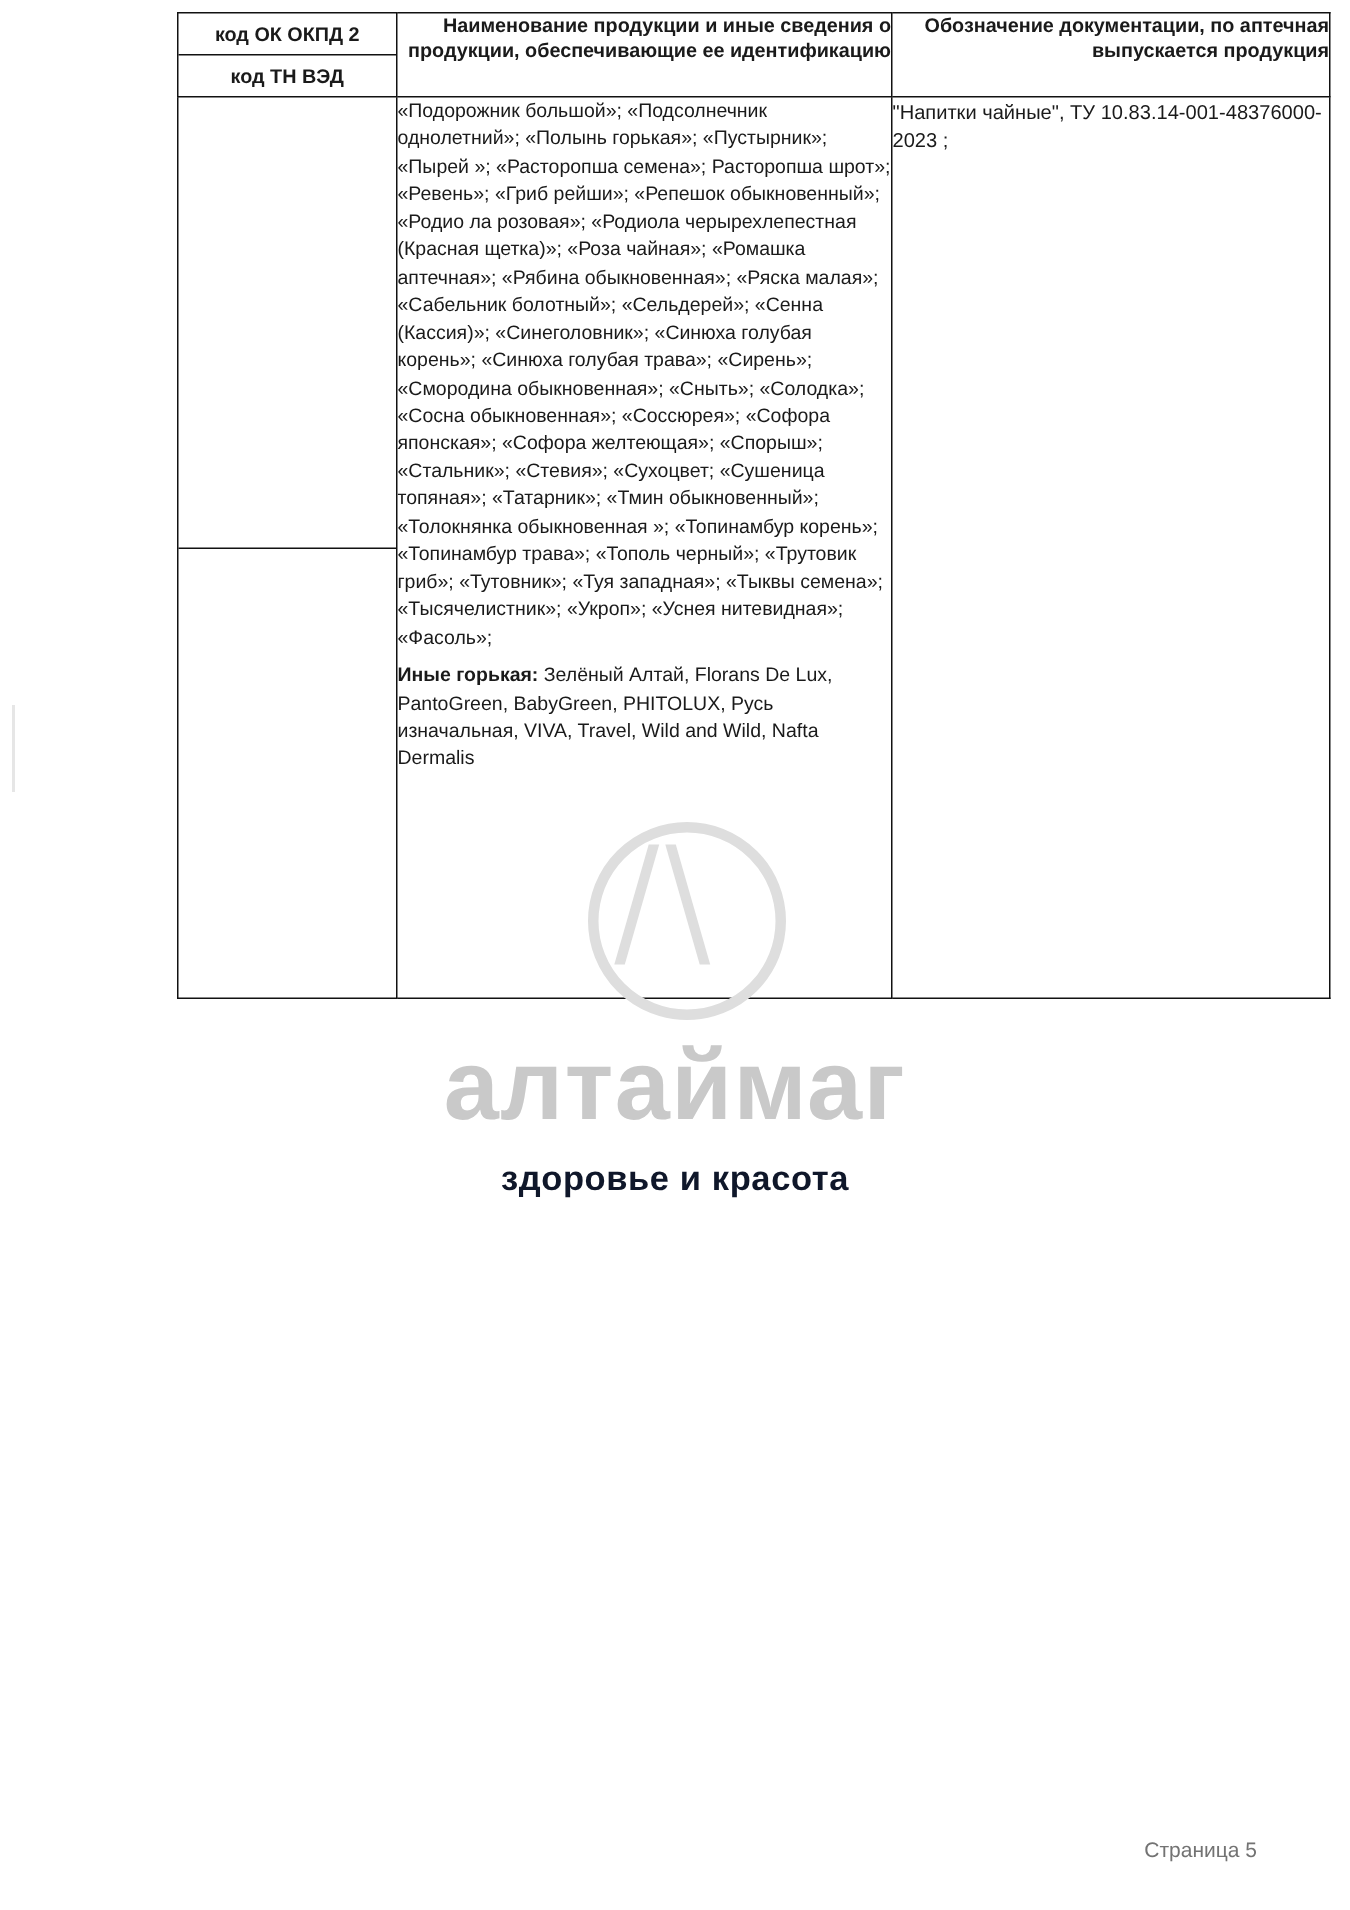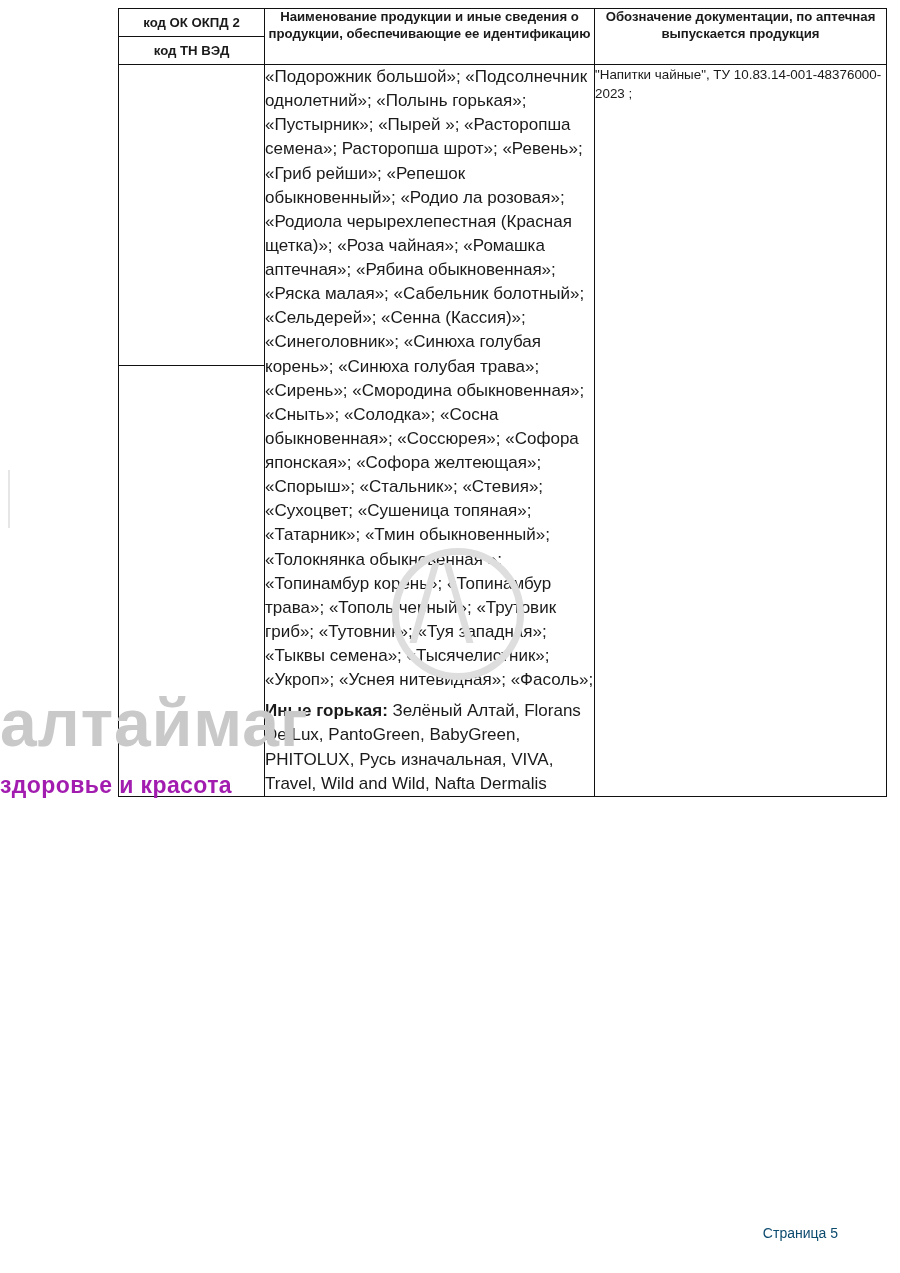--- a/index.html
+++ b/index.html
@@ -34,21 +34,21 @@
     border: 1.6px solid #111;
     vertical-align: top;
     padding: 0;
   }
 
   .col-code { width: 146px; }
   .col-name { width: 330px; }
   .col-doc  { width: 292px; }
 
   .hdr-cell {
-    text-align: center;
+    text-align: right;
     font-weight: bold;
     font-size: 13.2px;
     line-height: 1.25;
     padding: 5px 6px;
   }
   .code-stack {
     padding: 0 !important;
   }
   .code-stack .sub {
     border-bottom: 1.6px solid #111;
@@ -57,21 +57,21 @@
     border-bottom: none;
   }
   .code-stack .sub div {
     text-align: center;
     font-weight: bold;
     font-size: 13.2px;
     padding: 6px 4px;
   }
 
   .body-cell {
-    font-size: 17px;
+    font-size: 13px;
     line-height: 1.42;
     padding: 8px 9px 10px 9px;
     height: 600px;
   }
   .body-cell p {
     margin: 0;
     text-align: left;
   }
   .body-cell .para-gap {
     margin-top: 7px;
@@ -85,35 +85,36 @@
     line-height: 1.45;
     padding: 8px 9px;
   }
 
   
   .watermark {
     position: absolute;
     left: 0;
     right: 0;
     top: 690px;
+    text-align: center;
     pointer-events: none;
     user-select: none;
   }
   .wm-main {
     font-size: 66px;
     font-weight: bold;
     letter-spacing: 1px;
     color: #c9c9c9;
     line-height: 1;
   }
   .wm-sub {
     margin-top: 16px;
     font-size: 23px;
     font-weight: bold;
-    color: #a21caf;
+    color: #0f172a;
     letter-spacing: 0.4px;
   }
   .wm-mark {
     position: absolute;
     left: 392px;
     top: 548px;
     width: 118px;
     height: 118px;
     border: 7px solid #dedede;
     border-radius: 50%;
@@ -139,21 +140,21 @@
     border-left: 7px solid #dedede;
     transform: skewX(16deg);
   }
 
   
   .footer {
     position: absolute;
     right: 62px;
     bottom: 32px;
     font-size: 14px;
-    color: #0c4a6e;
+    color: #737373;
   }
 
   
   .edge-mark {
     position: absolute;
     left: 8px;
     top: 470px;
     width: 2px;
     height: 58px;
     background: #e6e6e6;

